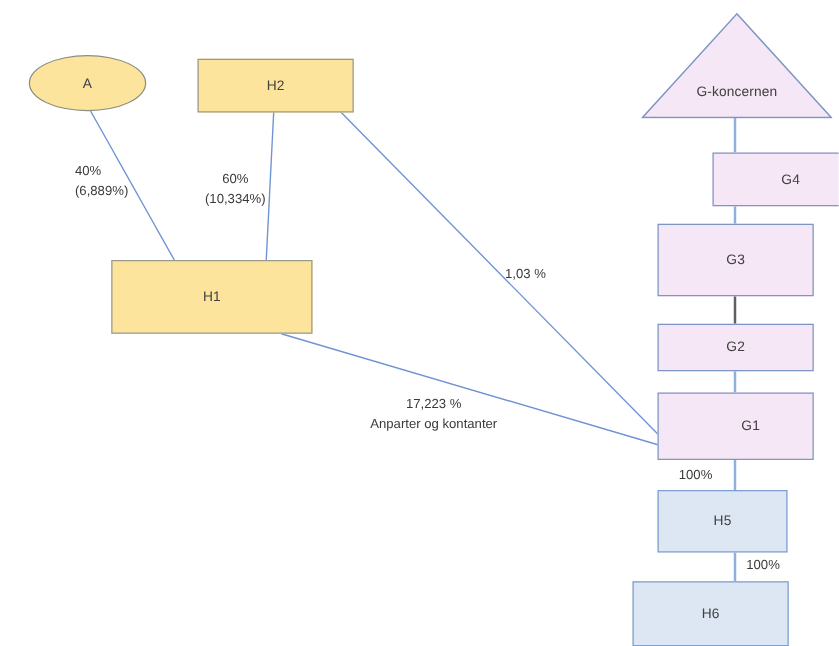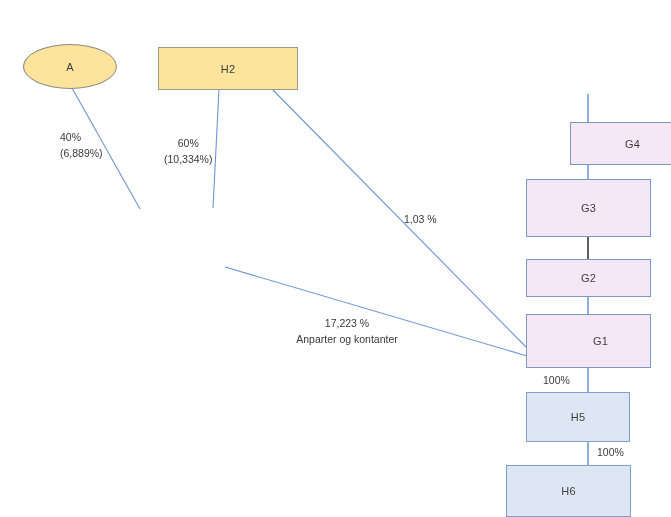--- a/index.html
+++ b/index.html
@@ -112,25 +112,34 @@
 
     <line x1="588" y1="368" x2="588" y2="392" stroke="#8fb0dd" stroke-width="2"></line>
 
     <line x1="588" y1="442" x2="588" y2="465" stroke="#8fb0dd" stroke-width="2"></line>
   </svg>
 
   <div class="node node-ellipse" style="left:23px; top:44px; width:94px; height:45px;">
     <span>A</span>
   </div>
 
-  <div class="node node-rect fill-yellow" style="left:158px; top:47px; width:140px; height:43px;align-items:center;">
+  <div class="node node-rect fill-yellow" style="left:158px; top:47px; width:125px; height:43px;align-items:center;">
     <span>H2</span>
   </div>
 
+  <div class="node node-rect fill-yellow" style="left:89px; top:208px; width:161px; height:59px;">
+    <span>H1</span>
+  </div>
 
+  <div class="node node-triangle" style="left:513px; top:10px; width:153px; height:85px;">
+    <svg class="tri-svg" width="153" height="85" viewBox="0 0 153 85">
+      <polygon points="76.5,1 152,84 1,84" fill="#f5e7f5" stroke="#7e96c4" stroke-width="1.2"></polygon>
+    </svg>
+    <span class="tri-label">G-koncernen</span>
+  </div>
 
   <div class="node node-rect fill-pink" style="left:526px; top:122px; width:125px; height:43px;margin-left:44px;">
     <span>G4</span>
   </div>
 
   <div class="node node-rect fill-pink" style="left:526px; top:179px; width:125px; height:58px;">
     <span>G3</span>
   </div>
 
   <div class="node node-rect fill-pink" style="left:526px; top:259px; width:125px; height:38px;">

